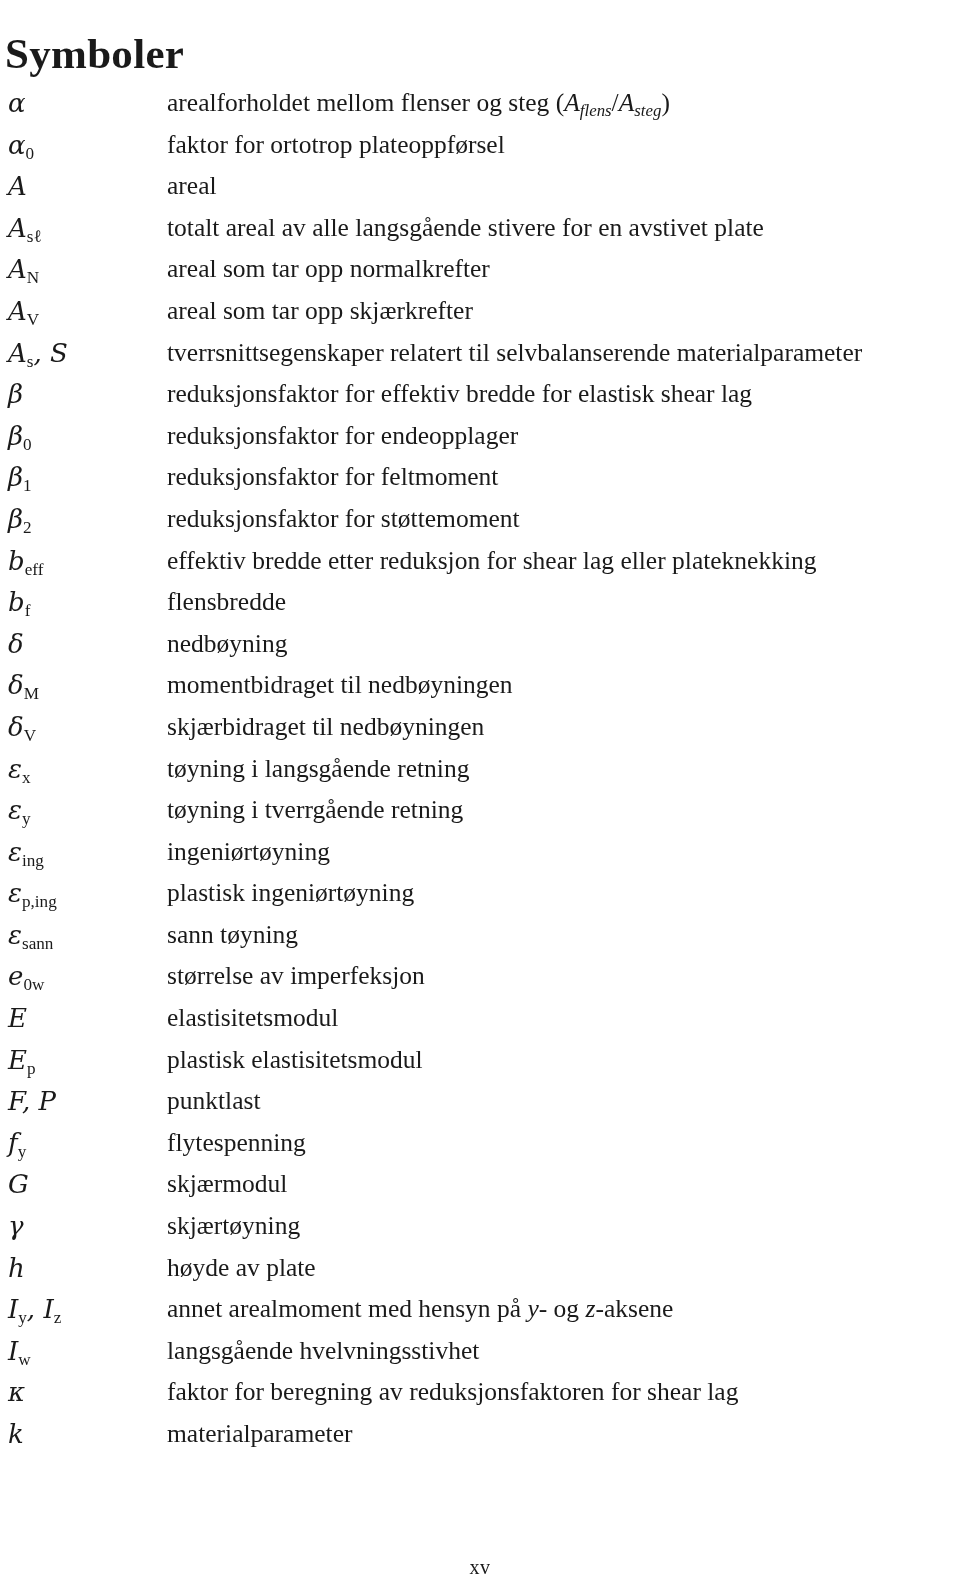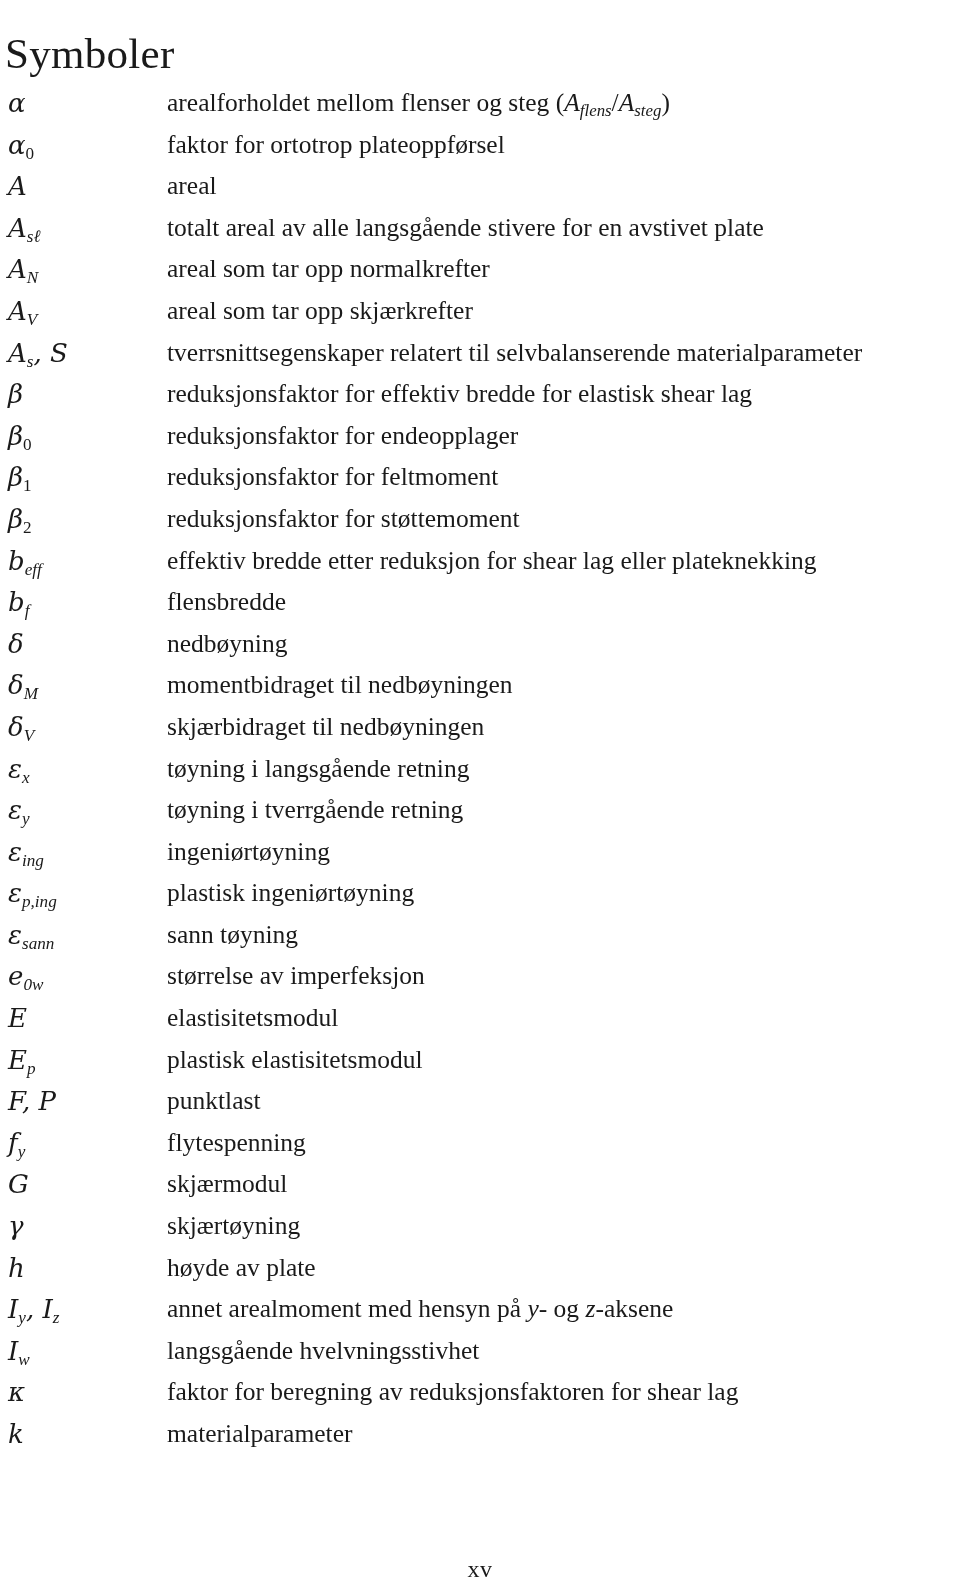--- a/index.html
+++ b/index.html
@@ -21,21 +21,21 @@
     width: 960px;
     height: 1594px;
     box-sizing: border-box;
   }
 
   #page-title {
     position: absolute;
     left: 5px;
     top: 2px;
     font-size: 43px;
-    font-weight: normal;
+    font-weight: bold;
     letter-spacing: 0.3px;
     line-height: 1.05;
     white-space: nowrap;
   }
 
   #symbol-list {
     position: absolute;
     left: 0px;
     top: 86px;
     width: 960px;
@@ -65,39 +65,38 @@
     line-height: 34px;
     white-space: nowrap;
     margin-left: 28px;
   }
   .mgr {
     font-style: italic;
     font-family: "DejaVu Serif", "Liberation Serif", serif;
   }
   sub {
     font-size: 0.66em;
-    font-style: italic;
     line-height: 0;
     vertical-align: -0.27em;
   }
   sub.upr { font-style: normal; }
 
   .inline-math {
     font-style: italic;
   }
   .inline-math sub { font-style: italic; }
   .slash { font-style: normal; }
 
   #page-number {
     position: absolute;
     left: 0;
     right: 0;
     top: 1556px;
     text-align: center;
-    font-size: 24px;
+    font-size: 20px;
     letter-spacing: 0.5px;
   }
 </style>
 </head>
 <body>
 
 <div id="page">
 
   <h1 id="page-title">Symboler</h1>
 

